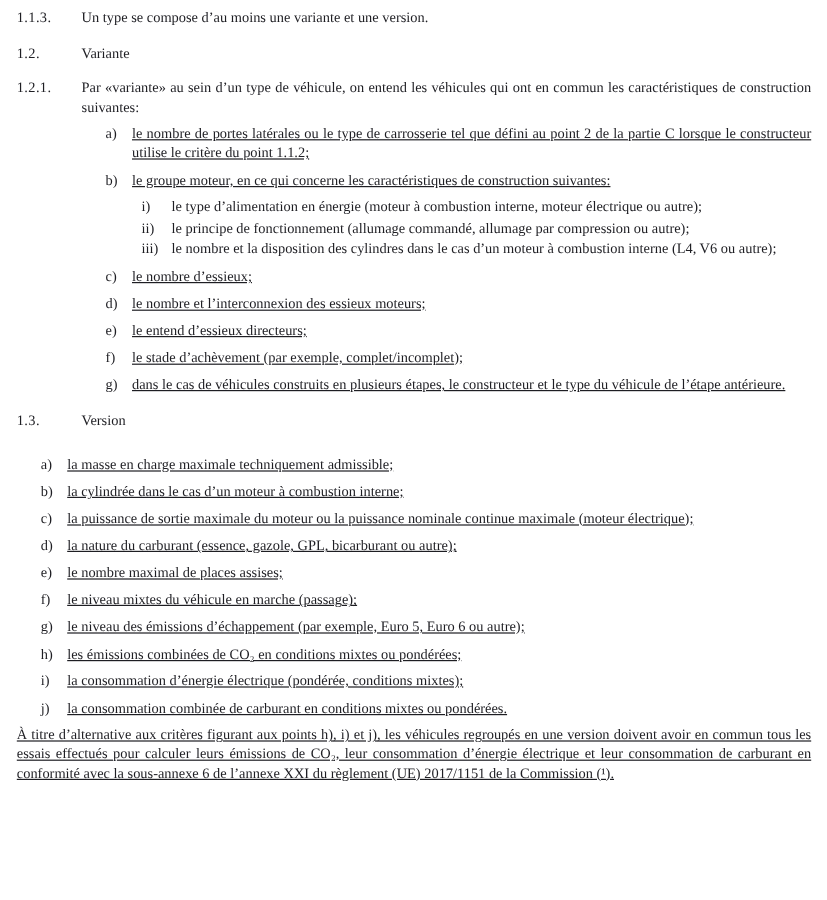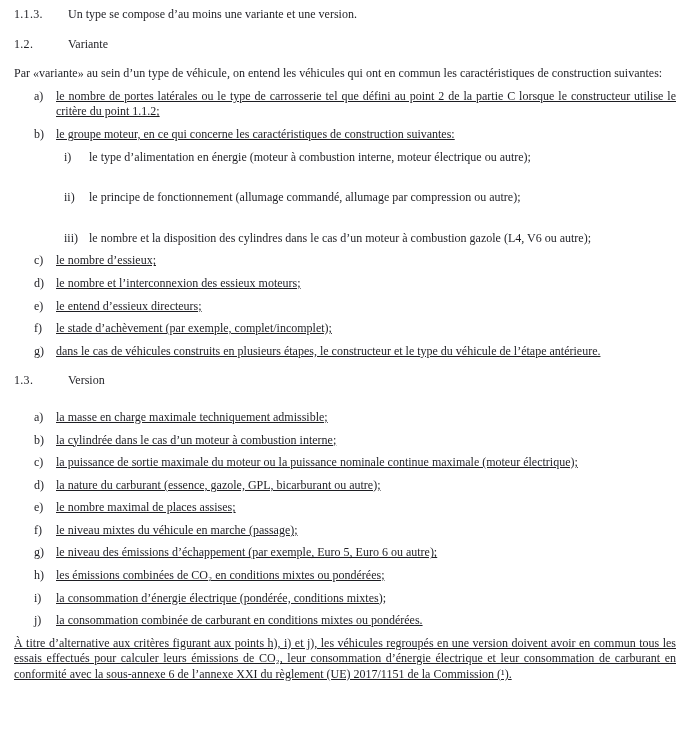--- a/index.html
+++ b/index.html
@@ -63,21 +63,21 @@
   .item-text {
     margin: 0;
     text-align: justify;
     text-decoration: underline;
   }
   .sublist {
     margin: 7px 0 0 8px;
   }
   .sub-item {
     display: flex;
-    margin-top: 25px;
+    margin-top: 2px;
   }
   .sub-item:first-child {
     margin-top: 0;
   }
   .sub-marker {
     width: 25px;
     flex-shrink: 0;
   }
   .sub-text {
     flex: 1;
@@ -99,20 +99,21 @@
   </div>
 
   <div class="section">
     <div class="section-number">1.2.</div>
     <div class="section-body">
       <p class="para">Variante</p>
     </div>
   </div>
 
   <div class="section">
+    <div class="section-number">1.2.1.</div>
     <div class="section-body">
       <p class="para">Par «variante» au sein d’un type de véhicule, on entend les véhicules qui ont en commun les caractéristiques de construction suivantes:</p>
 
       <div class="list">
 
         <div class="list-item">
           <span class="li-marker">a)</span>
           <div class="li-content">
             <p class="item-text">le nombre de portes latérales ou le type de carrosserie tel que défini au point 2 de la partie C lorsque le constructeur utilise le critère du point 1.1.2;</p>
           </div>
@@ -126,21 +127,21 @@
               <div class="sub-item">
                 <span class="sub-marker">i)</span>
                 <p class="sub-text">le type d’alimentation en énergie (moteur à combustion interne, moteur électrique ou autre);</p>
               </div>
               <div class="sub-item">
                 <span class="sub-marker">ii)</span>
                 <p class="sub-text">le principe de fonctionnement (allumage commandé, allumage par compression ou autre);</p>
               </div>
               <div class="sub-item">
                 <span class="sub-marker">iii)</span>
-                <p class="sub-text">le nombre et la disposition des cylindres dans le cas d’un moteur à combustion gazole (L4, V6 ou autre);</p>
+                <p class="sub-text">le nombre et la disposition des cylindres dans le cas d’un moteur à combustion interne (L4, V6 ou autre);</p>
               </div>
             </div>
           </div>
         </div>
 
         <div class="list-item">
           <span class="li-marker">c)</span>
           <div class="li-content">
             <p class="item-text">le nombre d’essieux;</p>
           </div>

